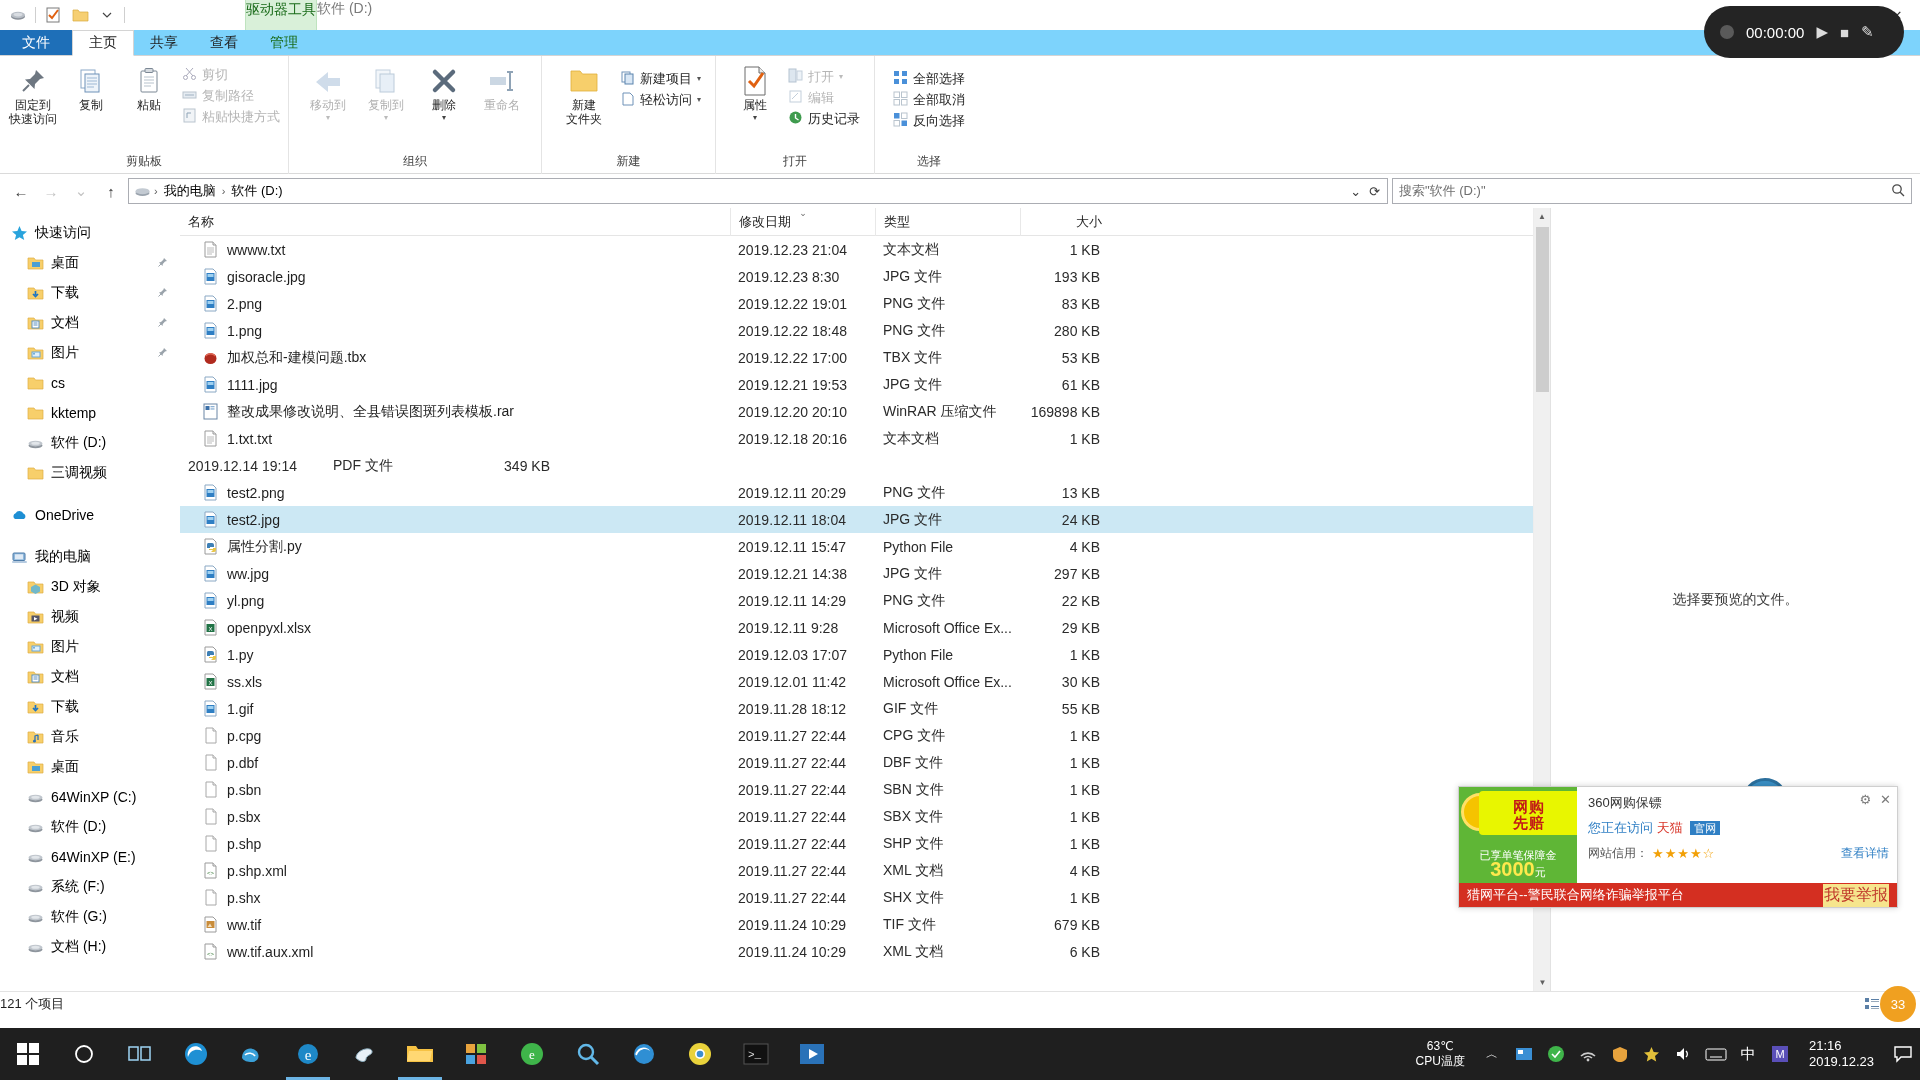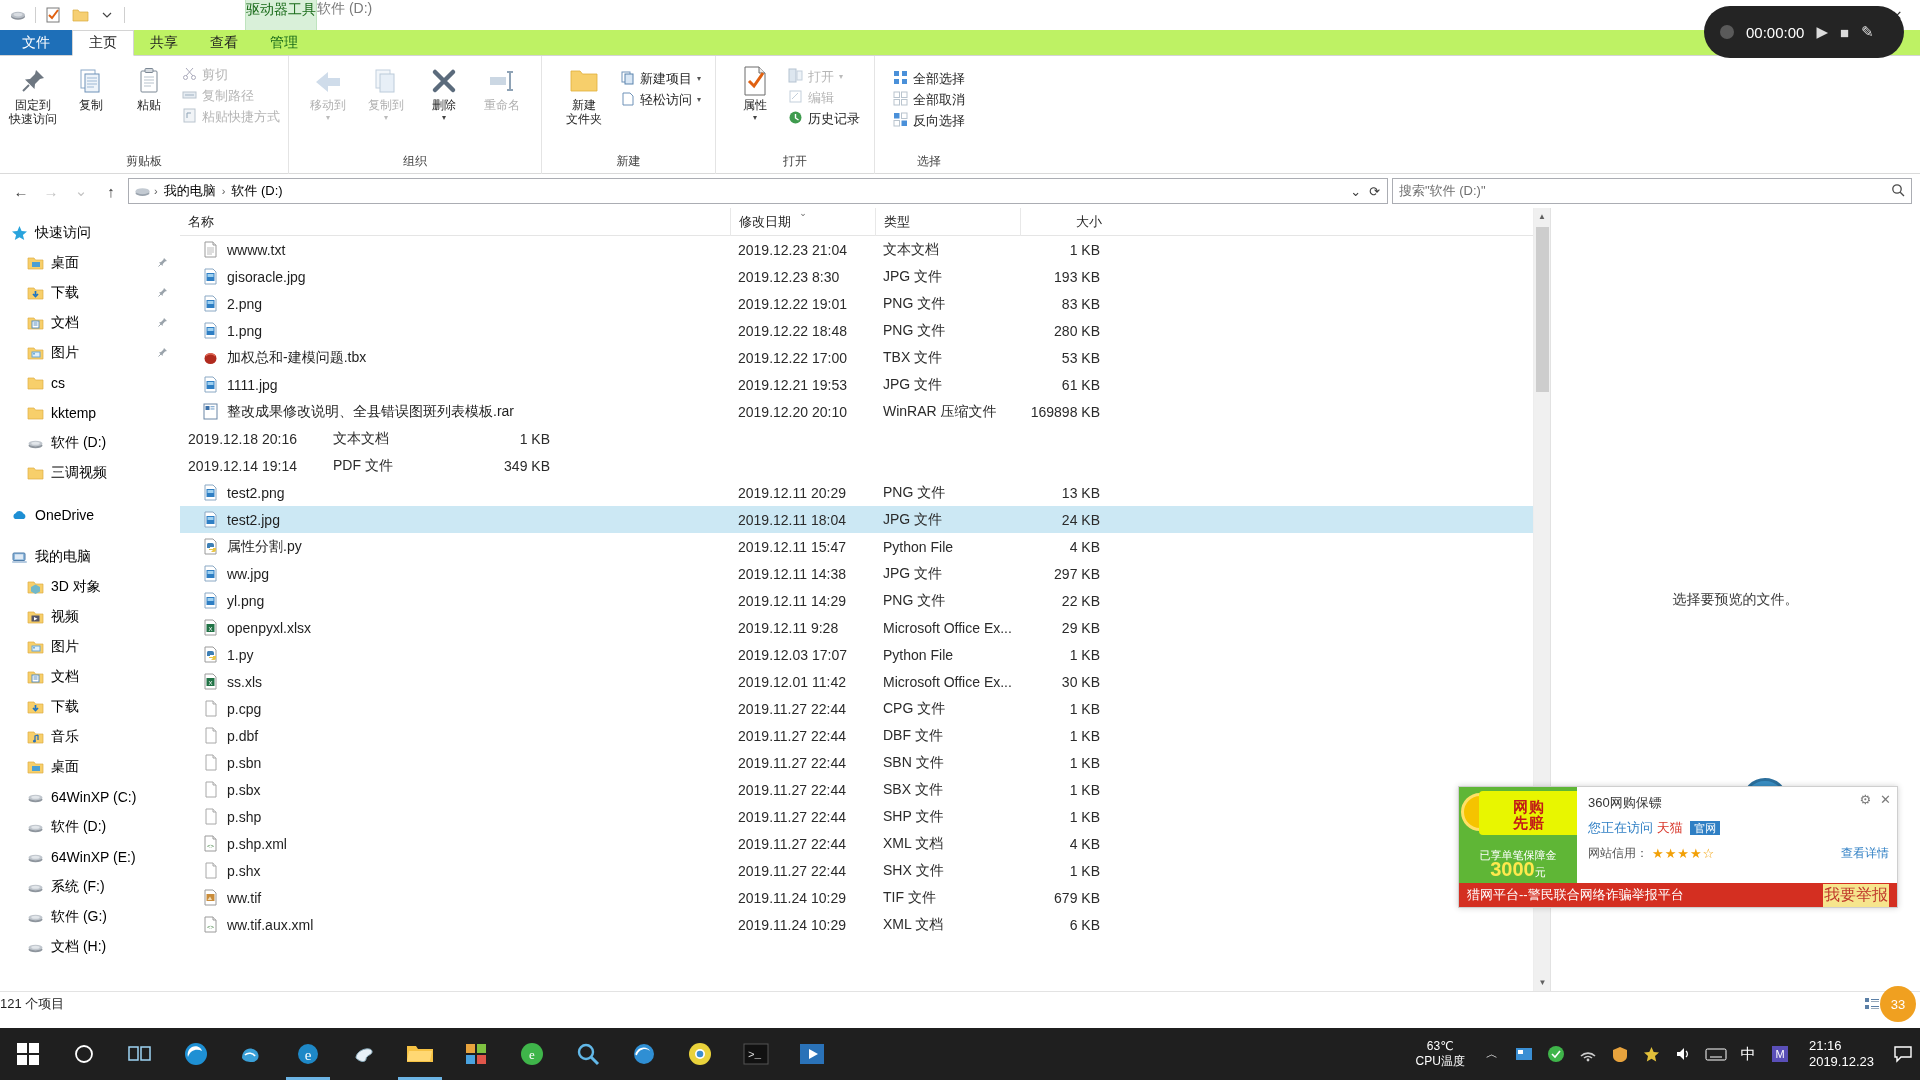--- a/index.html
+++ b/index.html
@@ -14,21 +14,21 @@
   .qat .sep { width:1px; height:16px; background:#cfcfcf; }
   .qat-ico { width:20px; height:20px; display:flex; align-items:center; justify-content:center; }
   .tooltabs { display:flex; align-items:flex-end; height:30px; margin-left:120px; }
   .tooltab { padding:4px 0 6px; font-size:14px; height:40px; display:flex; align-items:center;}
   .tooltab.ctx { background:#d9f0d9; color:#1a6b1a; border:1px solid #bfe3bf; border-bottom:none; }
   .tooltab.ctx2 { color:#7a7a7a; }
   .wincontrols { position:absolute; right:0; top:0; display:flex; height:30px; }
   .wc { width:46px; height:30px; display:flex; align-items:center; justify-content:center; color:#333; font-size:13px;}
 
   
-  .ribtabs { height:26px; display:flex; align-items:stretch; background:#bef264; border-bottom:1px solid #d4d4d4; }
+  .ribtabs { height:26px; display:flex; align-items:stretch; background:#7dd3fc; border-bottom:1px solid #d4d4d4; }
   .ribtab { padding:0 16px; display:flex; align-items:center; font-size:14px; color:#1f1f1f; }
   .ribtab.file { background:#1e6fb8; color:#fff; font-weight:normal; padding:0 22px; }
   .ribtab.active { background:#fff; border:1px solid #d4d4d4; border-bottom:1px solid #fff; margin-bottom:-1px;text-align:right; }
   .ribtab.green { color:#1a6b1a; }
 
   
   .ribbon { height:118px; background:#fff; border-bottom:1px solid #dadada; display:flex; position:relative; }
   .rgroup { display:flex; flex-direction:column; height:118px; position:relative; padding:0 4px;}
   .rgroup + .rgroup { border-left:1px solid #e4e4e4; }
   .rgroup-body { flex:1; display:flex; align-items:flex-start; padding-top:6px; }
@@ -843,20 +843,35 @@
                 <rect x="8.5" y="5.3" width="4" height="1.3" fill="#8ab0d4"></rect>
               </svg>
             </span>
             <span>整改成果修改说明、全县错误图斑列表模板.rar</span>
           </div>
           <div class="c-date">2019.12.20 20:10</div>
           <div class="c-type">WinRAR 压缩文件</div>
           <div class="c-size">169898 KB</div>
         </div>
         <div class="row">
+          <div class="c-name">
+            <span class="fico">
+              <svg width="17" height="17" viewBox="0 0 17 17">
+                <path d="M3 1h8l3 3v12H3z" fill="#fff" stroke="#9a9a9a"></path>
+                <path d="M11 1v3h3" fill="#eee" stroke="#9a9a9a"></path>
+                <g stroke="#bbb">
+                  <line x1="5" y1="7" x2="12" y2="7"></line>
+                  <line x1="5" y1="9" x2="12" y2="9"></line>
+                  <line x1="5" y1="11" x2="12" y2="11"></line>
+                  <line x1="5" y1="13" x2="10" y2="13"></line>
+                </g>
+              </svg>
+            </span>
+            <span>1.txt.txt</span>
+          </div>
           <div class="c-date">2019.12.18 20:16</div>
           <div class="c-type">文本文档</div>
           <div class="c-size">1 KB</div>
         </div>
         <div class="row">
           <div class="c-date">2019.12.14 19:14</div>
           <div class="c-type">PDF 文件</div>
           <div class="c-size">349 KB</div>
         </div>
         <div class="row">
@@ -908,21 +923,21 @@
           <div class="c-name">
             <span class="fico">
               <svg width="17" height="17" viewBox="0 0 17 17">
                 <path d="M3 1h8l3 3v12H3z" fill="#fff" stroke="#8aa8c4"></path>
                 <rect x="4.5" y="5" width="8" height="8" fill="#2f7fc4"></rect>
                 <rect x="5.5" y="6" width="6" height="3" fill="#9ed0f0"></rect>
               </svg>
             </span>
             <span>ww.jpg</span>
           </div>
-          <div class="c-date">2019.12.11 14:38</div>
+          <div class="c-date">2019.12.21 14:38</div>
           <div class="c-type">JPG 文件</div>
           <div class="c-size">297 KB</div>
         </div>
         <div class="row">
           <div class="c-name">
             <span class="fico">
               <svg width="17" height="17" viewBox="0 0 17 17">
                 <path d="M3 1h8l3 3v12H3z" fill="#fff" stroke="#8aa8c4"></path>
                 <rect x="4.5" y="5" width="8" height="8" fill="#2f7fc4"></rect>
                 <rect x="5.5" y="6" width="6" height="3" fill="#9ed0f0"></rect>
@@ -971,20 +986,35 @@
                 <path d="M3 1h8l3 3v12H3z" fill="#fff" stroke="#9a9a9a"></path>
                 <rect x="4.5" y="5" width="8" height="8" fill="#217346"></rect>
                 <text x="8.5" y="11.5" font-size="6" fill="#fff" text-anchor="middle" font-family="Liberation Sans, sans-serif">X</text>
               </svg>
             </span>
             <span>ss.xls</span>
           </div>
           <div class="c-date">2019.12.01 11:42</div>
           <div class="c-type">Microsoft Office Ex...</div>
           <div class="c-size">30 KB</div>
+        </div>
+        <div class="row">
+          <div class="c-name">
+            <span class="fico">
+              <svg width="17" height="17" viewBox="0 0 17 17">
+                <path d="M3 1h8l3 3v12H3z" fill="#fff" stroke="#8aa8c4"></path>
+                <rect x="4.5" y="5" width="8" height="8" fill="#2f7fc4"></rect>
+                <rect x="5.5" y="6" width="6" height="3" fill="#9ed0f0"></rect>
+              </svg>
+            </span>
+            <span>1.gif</span>
+          </div>
+          <div class="c-date">2019.11.28 18:12</div>
+          <div class="c-type">GIF 文件</div>
+          <div class="c-size">55 KB</div>
         </div>
         <div class="row">
           <div class="c-name">
             <span class="fico">
               <svg width="17" height="17" viewBox="0 0 17 17">
                 <path d="M4 1h7l3 3v12H4z" fill="#fff" stroke="#a8a8a8"></path>
                 <path d="M11 1v3h3" fill="#efefef" stroke="#a8a8a8"></path>
               </svg>
             </span>
             <span>p.cpg</span>

